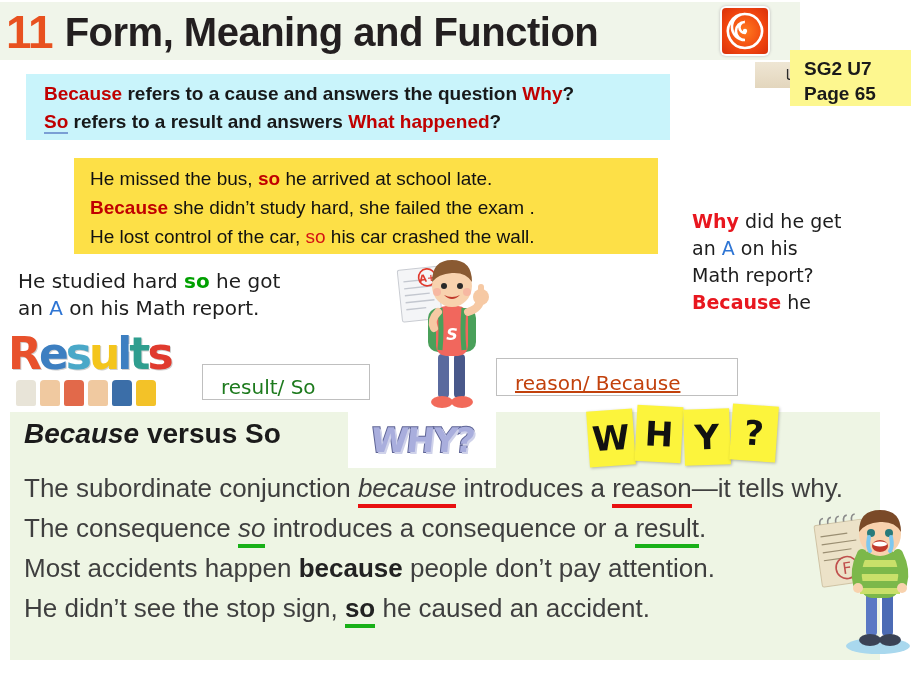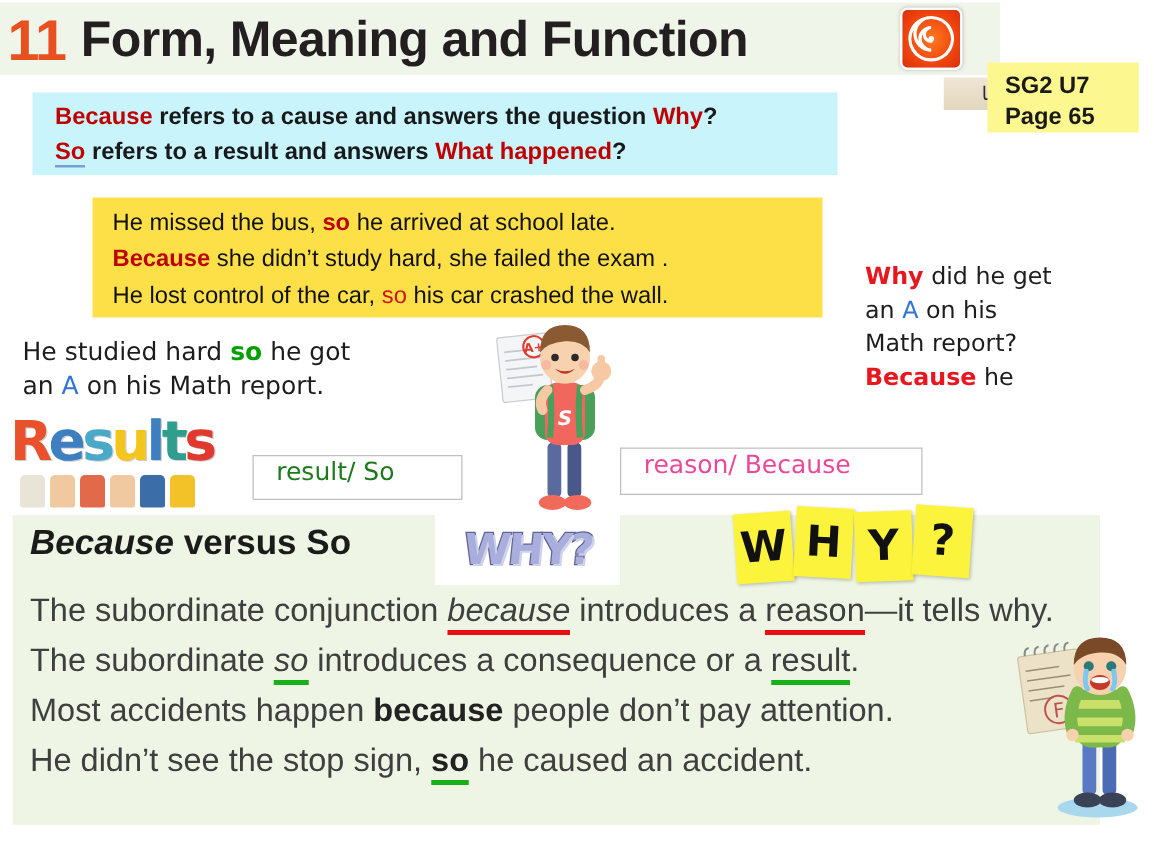--- a/index.html
+++ b/index.html
@@ -115,28 +115,28 @@
   }
   .hands-row{
     position:absolute;left:8px;top:52px;width:190px;height:26px;
     display:flex;gap:4px;
   }
   .hand-stub{width:20px;height:26px;border-radius:4px 4px 2px 2px;}
 
   
   .key-box{
     position:absolute;background:#ffffff;border:1px solid #bfbfbf;
-    box-sizing:border-box;display:flex;align-items:flex-start;
+    box-sizing:border-box;display:flex;align-items:flex-end;
     padding-left:18px;
   }
   .key-box.result{left:202px;top:364px;width:168px;height:36px;}
   .key-box.reason{left:496px;top:358px;width:242px;height:38px;}
   .key-text{font-family:"DejaVu Sans", sans-serif;font-size:20px;}
   .key-text.green{color:#1d7a1d;}
-  .key-text.red{color:#ec4899;}
+  .key-text.red{color:#c2410c;text-decoration:underline;}
 
   
   .kid-a{position:absolute;left:392px;top:252px;width:116px;height:162px;}
   .kid-f{position:absolute;left:812px;top:508px;width:108px;height:148px;}
   .notepad{position:absolute;left:812px;top:512px;width:62px;height:82px;}
 
   
   .why-3d{
     position:absolute;left:348px;top:412px;width:148px;height:56px;
     background:#ffffff;
@@ -335,21 +335,21 @@
 
   <div class="versus-title">
     <span class="it">Because</span><span> versus So</span>
   </div>
 
   <div class="body-text">
     <div>
       <span>The subordinate conjunction </span><span class="it u-red">because</span><span> introduces a </span><span class="u-red">reason</span><span>—it tells why.</span>
     </div>
     <div>
-      <span>The subordinate </span><span class="it u-green">so</span><span> introduces a consequence or a </span><span class="u-green">result</span><span>.</span>
+      <span>The consequence </span><span class="it u-green">so</span><span> introduces a consequence or a </span><span class="u-green">result</span><span>.</span>
     </div>
     <div class="p2">
       <span>Most accidents happen </span><span class="bd">because</span><span> people don’t pay attention.</span>
     </div>
     <div>
       <span>He didn’t see the stop sign, </span><span class="bd u-green">so</span><span> he caused an accident.</span>
     </div>
   </div>
 
   <div class="notepad">

